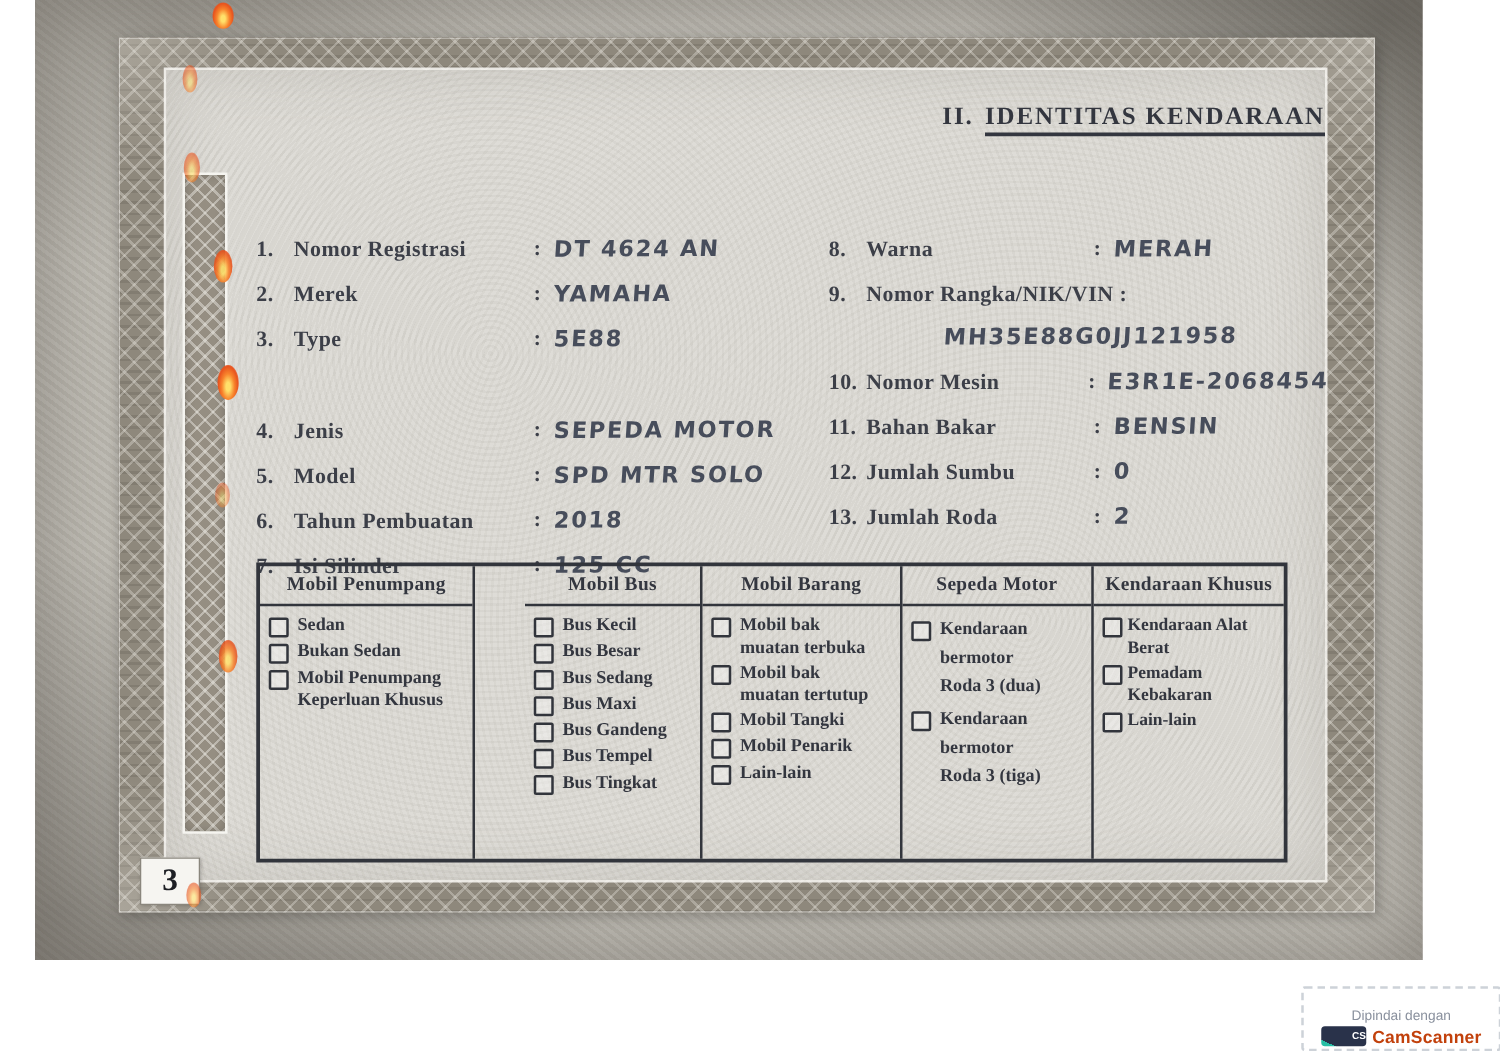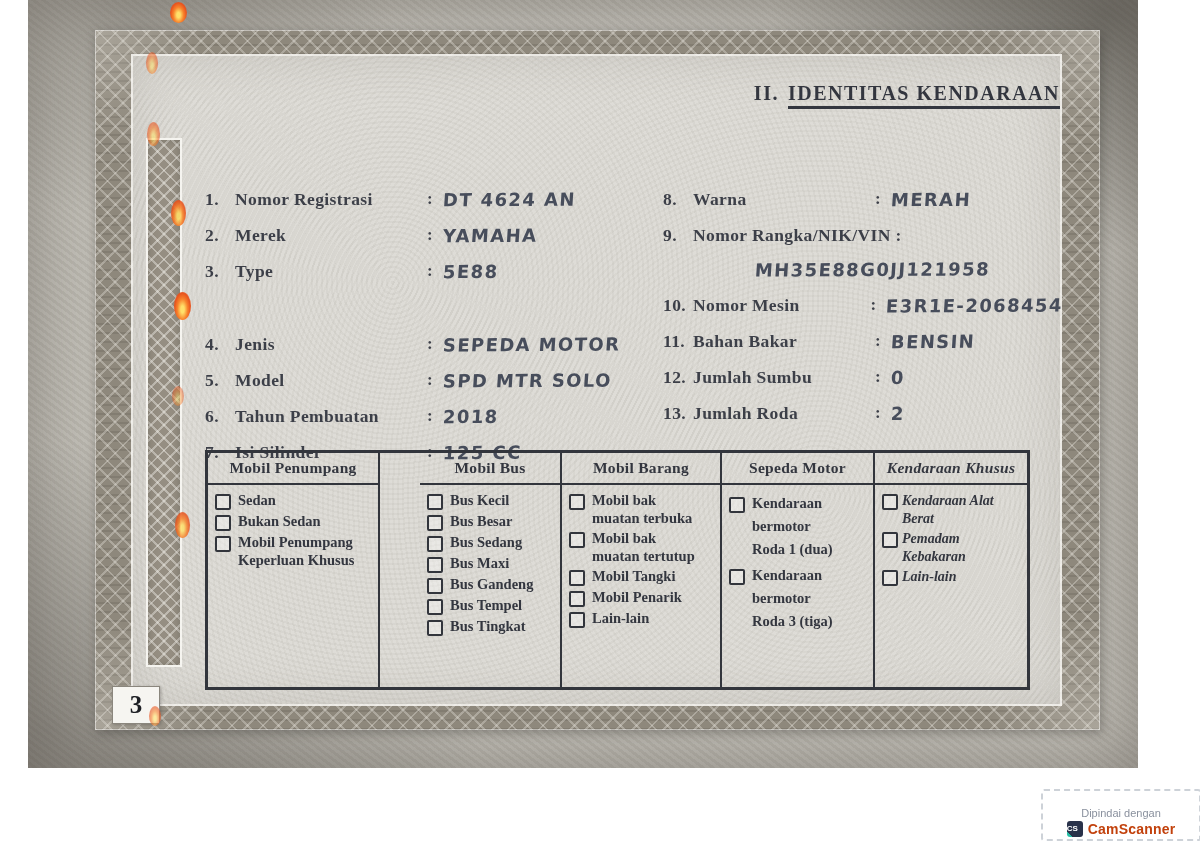--- a/index.html
+++ b/index.html
@@ -57,21 +57,21 @@
   .fcolon{width:16px;font-weight:bold;font-size:17px;}
   .hand{font-family:"DejaVu Sans",sans-serif;font-weight:700;font-size:18px;letter-spacing:1.4px;
         color:#474d5b;display:inline-block;transform:skewX(-4deg) rotate(-.3deg);white-space:nowrap;}
   .vin-row{height:32px;padding-left:92px;display:flex;align-items:center;}
   .row-gap{height:37px;}
   .row-gap-sm{height:2px;}
   
   .cat-table{position:absolute;left:72px;top:394px;width:825px;height:240px;display:flex;
         border:3px solid #32353c;box-sizing:border-box;}
   .cat-col{border-right:2px solid #32353c;display:flex;flex-direction:column;box-sizing:border-box;}
-  .cat-col:last-child{border-right:none;flex:1;font-style:italic;}
+  .cat-col:last-child{border-right:none;flex:1;}
   .cat-col:nth-child(1){width:172px;}
   .cat-col:nth-child(2){width:142px;margin-left:40px;}
   .cat-col:nth-child(3){width:160px;}
   .cat-col:nth-child(4){width:153px;}
   .cat-head{height:30px;border-bottom:2px solid #32353c;display:flex;align-items:center;
         justify-content:center;font-weight:bold;font-size:15.5px;letter-spacing:.3px;color:#33363f;}
   .cat-body{padding:7px 3px 4px 7px;flex:1;}
   .cb-item{display:flex;gap:7px;margin-bottom:3px;font-weight:bold;font-size:14.5px;
         line-height:17.5px;color:#33363f;}
   .cat-col:nth-child(4) .cb-item{line-height:23px;}
@@ -94,23 +94,23 @@
   .m5{left:146px;top:292px;width:17px;height:28px;}
   .m6{left:144px;top:386px;width:12px;height:20px;opacity:.45;}
   .m7{left:147px;top:512px;width:15px;height:26px;opacity:.85;}
   .m8{left:121px;top:706px;width:12px;height:20px;opacity:.6;}
   
   .camscanner{position:absolute;left:1041px;top:789px;width:156px;height:48px;background:#fff;
         border:2px dashed #cdd2d8;border-radius:3px;display:flex;flex-direction:column;
         align-items:center;justify-content:center;gap:2px;font-family:"Liberation Sans",sans-serif;}
   .cs-line1{font-size:11px;color:#8a919e;margin-top:13px;}
   .cs-line2{display:flex;align-items:center;gap:5px;}
-  .cs-logo{width:16px;height:16px;border-radius:3px;
+  .cs-logo{width:36px;height:16px;border-radius:3px;
         background:linear-gradient(to top right, #27bfa5 16%, #29324a 16%);
-        color:#fff;font-weight:bold;font-size:8px;line-height:16px;text-align:left;}
+        color:#fff;font-weight:bold;font-size:8px;line-height:16px;text-align:right;}
   .cs-brand{font-weight:bold;font-size:14px;color:#c2410c;letter-spacing:.2px;}
 </style>
 </head>
 <body>
 
 <div class="page">
   <div class="scan">
     <div class="frame">
       <div class="paper">
         <div class="left-strip"></div>
@@ -301,21 +301,21 @@
               </div>
             </div>
             <div class="cat-col">
               <div class="cat-head">Sepeda Motor</div>
               <div class="cat-body">
                 <div class="cb-item">
                   <span class="checkbox"></span>
                   <div class="cb-lines">
                     <div class="cb-line">Kendaraan</div>
                     <div class="cb-line">bermotor</div>
-                    <div class="cb-line">Roda 1 (dua)</div>
+                    <div class="cb-line">Roda 3 (dua)</div>
                   </div>
                 </div>
                 <div class="cb-item">
                   <span class="checkbox"></span>
                   <div class="cb-lines">
                     <div class="cb-line">Kendaraan</div>
                     <div class="cb-line">bermotor</div>
                     <div class="cb-line">Roda 3 (tiga)</div>
                   </div>
                 </div>

